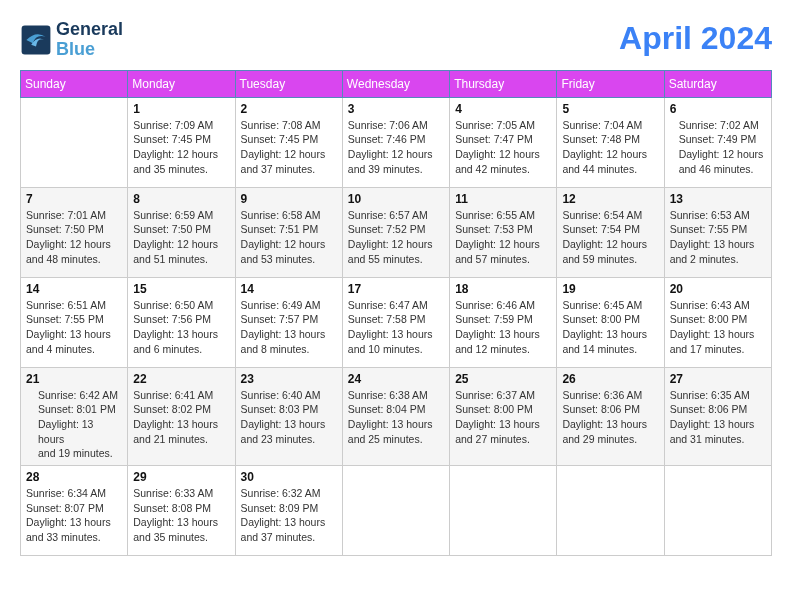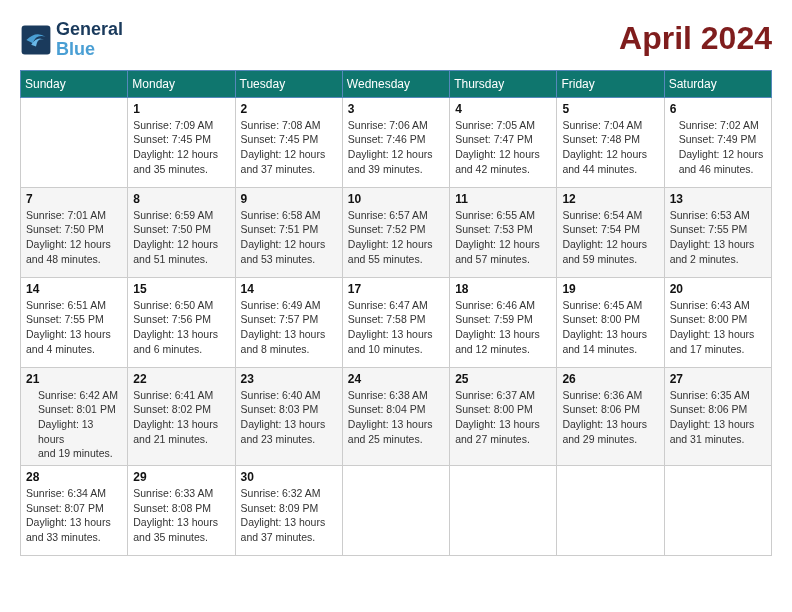--- a/index.html
+++ b/index.html
@@ -33,34 +33,34 @@
     .logo-icon {
       width: 32px;
       height: 32px;
     }
     .title-area {
       text-align: right;
     }
     .month-year {
       font-size: 32px;
       font-weight: bold;
-      color: #7f1d1d;
+      color: #3b82f6;
     }
     .location {
       font-size: 14px;
       color: #333;
       margin-top: 2px;
     }
     .calendar-table {
       width: 100%;
       border-collapse: collapse;
       font-size: 11px;
     }
     .calendar-table th {
-      background-color: #0f766e;
+      background-color: #d946ef;
       color: #fff;
       padding: 6px 4px;
       text-align: left;
       font-size: 12px;
       font-weight: normal;
       border: 1px solid #5588bb;
     }
     .calendar-table td {
       border: 1px solid #ccc;
       vertical-align: top;

